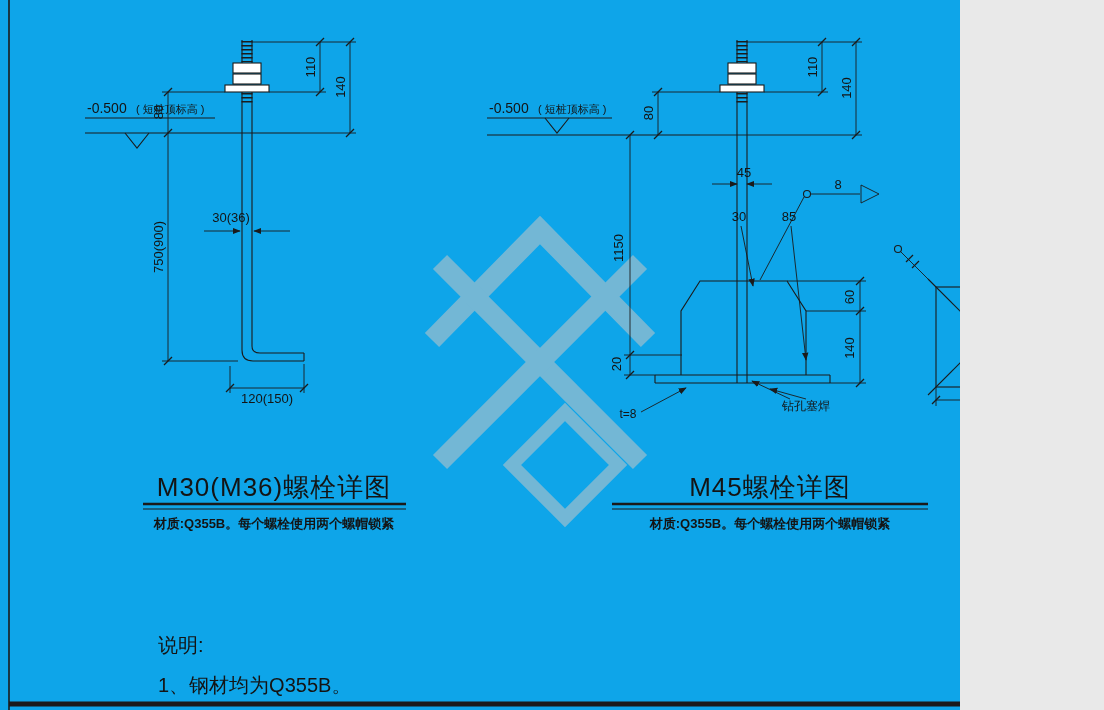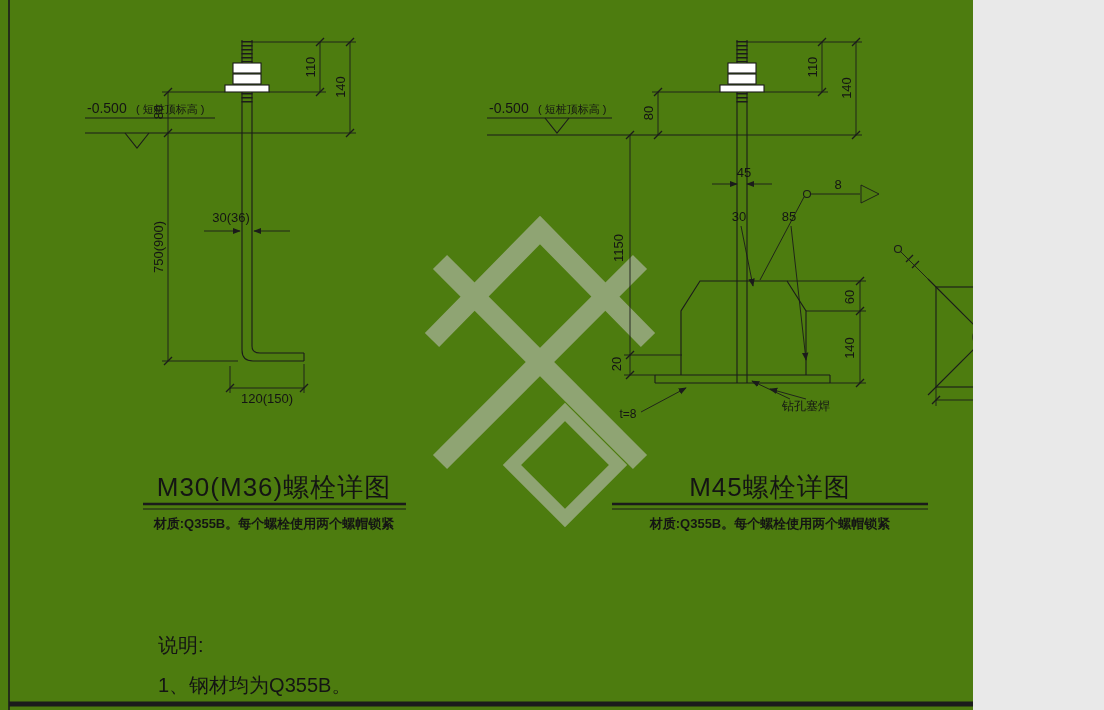--- a/index.html
+++ b/index.html
@@ -1,17 +1,17 @@
 <!DOCTYPE html>
 <html><head>
 <meta charset="utf-8">
 <style>
   html,body{margin:0;padding:0;background:#e9e9e9;}
-  .sheet{position:relative;width:960px;height:710px;background:#4d7c0f;overflow:hidden;
-         font-family:"Liberation Sans","DejaVu Sans",sans-serif;padding-left:13px;}
+  .sheet{position:relative;width:960px;height:710px;background:#0ea5e9;overflow:hidden;
+         font-family:"Liberation Sans","DejaVu Sans",sans-serif;}
   svg{position:absolute;left:0;top:0;}
   .lines{stroke:#1b1b1b;fill:none;stroke-width:1.1;stroke-linecap:butt;}
   .lines .thick{stroke-width:2.6;}
   .lines .thin{stroke-width:0.9;}
   .lines .thread{stroke-width:11;stroke-dasharray:1.6 2.4;}
   .lines .tick{stroke-width:1.3;}
   .lines .wfill{fill:#ffffff;}
   .lines .bar{stroke-width:5;}
   .wm{stroke:#c6c6c6;fill:none;opacity:0.55;}
   text{fill:#141414;stroke:none;}

